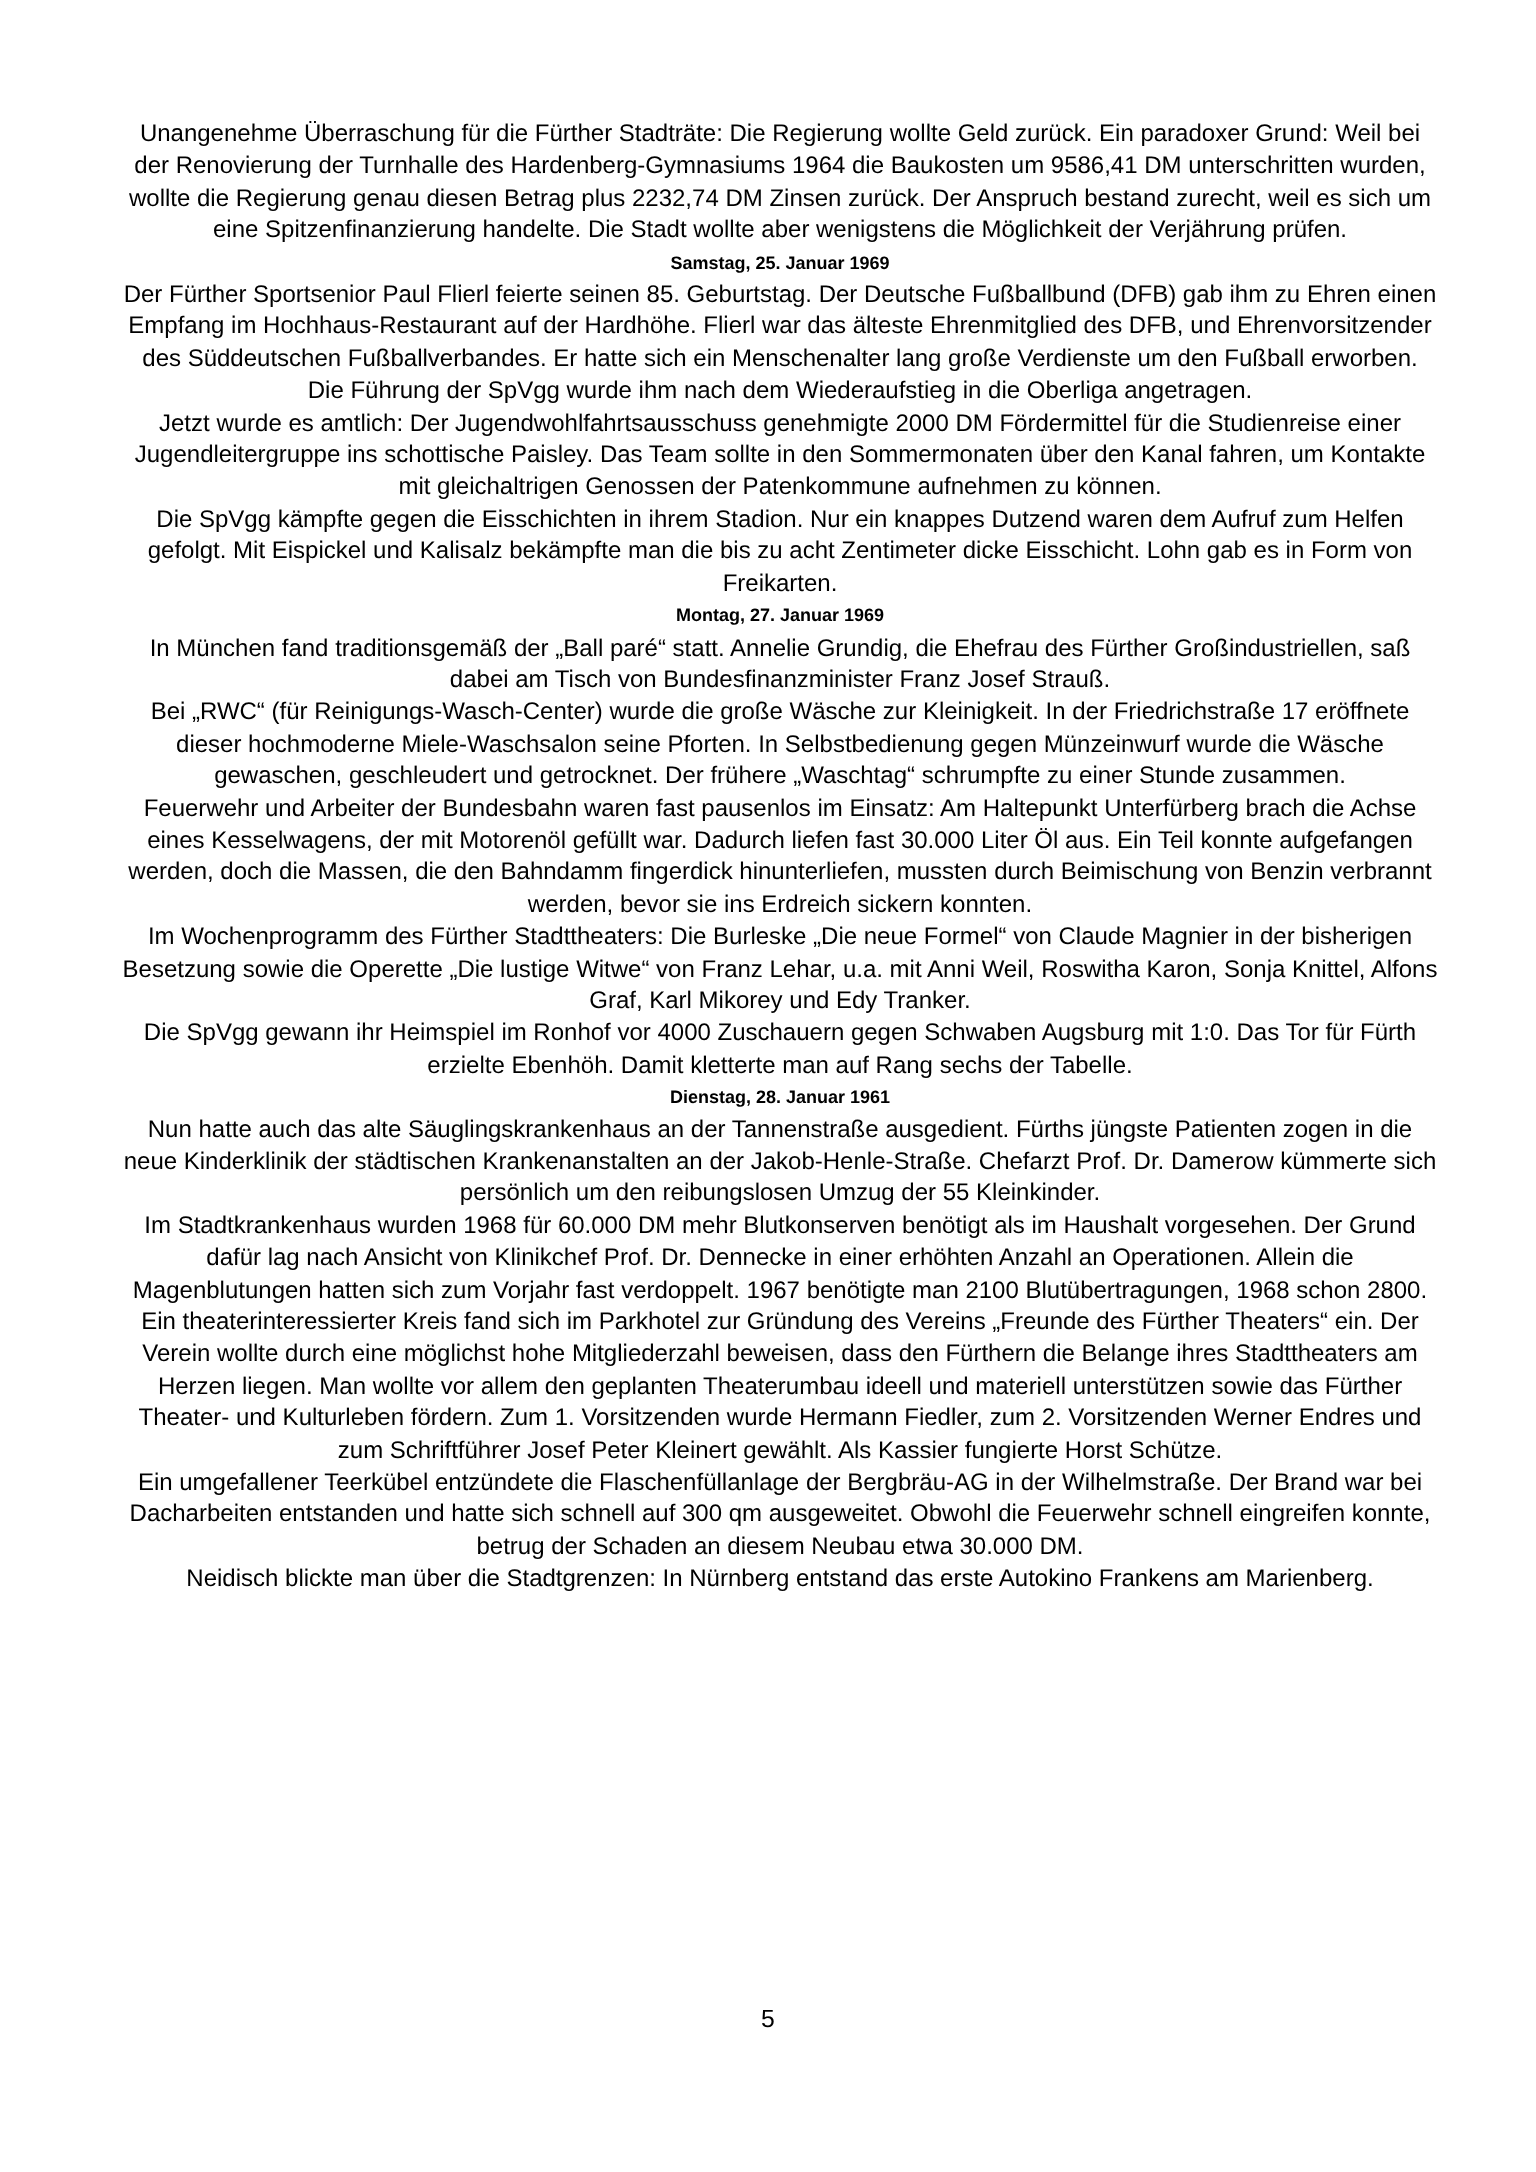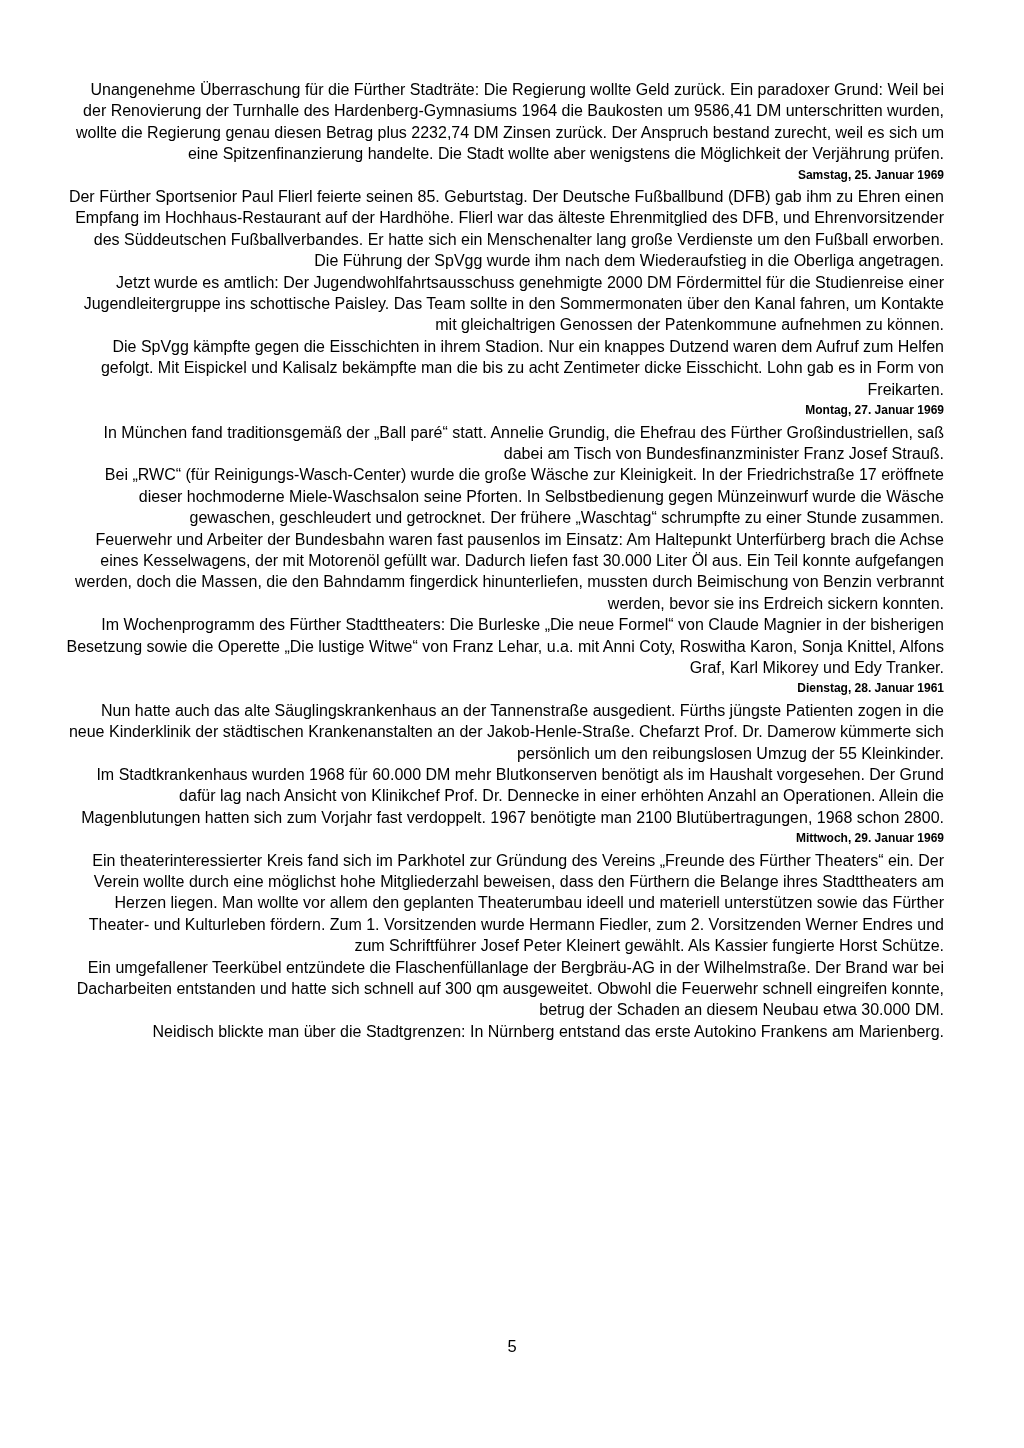--- a/index.html
+++ b/index.html
@@ -17,26 +17,26 @@
   .page {
     position: absolute;
     left: 0; top: 0;
     width: 1024px;
     height: 1448px;
     background: #ffffff;
     overflow: hidden;
   }
   .content {
     position: absolute;
-    left: 66px;
+    left: 81px;
     top: 79px;
     width: 878px;
     font-size: 16px;
     line-height: 21.4px;
-    text-align: right;
+    text-align: center;
   }
   .content p {
     margin: 0;
     padding: 0;
   }
   .heading {
     font-size: 12px;
     font-weight: bold;
     margin: 21.4px 0;
   }
@@ -60,27 +60,27 @@
 
     <p class="heading">Samstag, 25. Januar 1969</p>
     <p>Der Fürther Sportsenior Paul Flierl feierte seinen 85. Geburtstag. Der Deutsche Fußballbund (DFB) gab ihm zu Ehren einen Empfang im Hochhaus-Restaurant auf der Hardhöhe. Flierl war das älteste Ehrenmitglied des DFB, und Ehrenvorsitzender des Süddeutschen Fußballverbandes. Er hatte sich ein Menschenalter lang große Verdienste um den Fußball erworben. Die Führung der SpVgg wurde ihm nach dem Wiederaufstieg in die Oberliga angetragen.</p>
     <p>Jetzt wurde es amtlich: Der Jugendwohlfahrtsausschuss genehmigte 2000 DM Fördermittel für die Studienreise einer Jugendleitergruppe ins schottische Paisley. Das Team sollte in den Sommermonaten über den Kanal fahren, um Kontakte mit gleichaltrigen Genossen der Patenkommune aufnehmen zu können.</p>
     <p>Die SpVgg kämpfte gegen die Eisschichten in ihrem Stadion. Nur ein knappes Dutzend waren dem Aufruf zum Helfen gefolgt. Mit Eispickel und Kalisalz bekämpfte man die bis zu acht Zentimeter dicke Eisschicht. Lohn gab es in Form von Freikarten.</p>
 
     <p class="heading">Montag, 27. Januar 1969</p>
     <p>In München fand traditionsgemäß der „Ball paré“ statt. Annelie Grundig, die Ehefrau des Fürther Großindustriellen, saß dabei am Tisch von Bundesfinanzminister Franz Josef Strauß.</p>
     <p>Bei „RWC“ (für Reinigungs-Wasch-Center) wurde die große Wäsche zur Kleinigkeit. In der Friedrichstraße 17 eröffnete dieser hochmoderne Miele-Waschsalon seine Pforten. In Selbstbedienung gegen Münzeinwurf wurde die Wäsche gewaschen, geschleudert und getrocknet. Der frühere „Waschtag“ schrumpfte zu einer Stunde zusammen.</p>
     <p>Feuerwehr und Arbeiter der Bundesbahn waren fast pausenlos im Einsatz: Am Haltepunkt Unterfürberg brach die Achse eines Kesselwagens, der mit Motorenöl gefüllt war. Dadurch liefen fast 30.000 Liter Öl aus. Ein Teil konnte aufgefangen werden, doch die Massen, die den Bahndamm fingerdick hinunterliefen, mussten durch Beimischung von Benzin verbrannt werden, bevor sie ins Erdreich sickern konnten.</p>
-    <p>Im Wochenprogramm des Fürther Stadttheaters: Die Burleske „Die neue Formel“ von Claude Magnier in der bisherigen Besetzung sowie die Operette „Die lustige Witwe“ von Franz Lehar, u.a. mit Anni Coty, Roswitha Karon, Sonja Knittel, Alfons Graf, Karl Mikorey und Edy Tranker.</p>
+    <p>Im Wochenprogramm des Fürther Stadttheaters: Die Burleske „Die neue Formel“ von Claude Magnier in der bisherigen Besetzung sowie die Operette „Die lustige Witwe“ von Franz Lehar, u.a. mit Anni Weil, Roswitha Karon, Sonja Knittel, Alfons Graf, Karl Mikorey und Edy Tranker.</p>
+    <p>Die SpVgg gewann ihr Heimspiel im Ronhof vor 4000 Zuschauern gegen Schwaben Augsburg mit 1:0. Das Tor für Fürth erzielte Ebenhöh. Damit kletterte man auf Rang sechs der Tabelle.</p>
 
     <p class="heading">Dienstag, 28. Januar 1961</p>
     <p>Nun hatte auch das alte Säuglingskrankenhaus an der Tannenstraße ausgedient. Fürths jüngste Patienten zogen in die neue Kinderklinik der städtischen Krankenanstalten an der Jakob-Henle-Straße. Chefarzt Prof. Dr. Damerow kümmerte sich persönlich um den reibungslosen Umzug der 55 Kleinkinder.</p>
     <p>Im Stadtkrankenhaus wurden 1968 für 60.000 DM mehr Blutkonserven benötigt als im Haushalt vorgesehen. Der Grund dafür lag nach Ansicht von Klinikchef Prof. Dr. Dennecke in einer erhöhten Anzahl an Operationen. Allein die Magenblutungen hatten sich zum Vorjahr fast verdoppelt. 1967 benötigte man 2100 Blutübertragungen, 1968 schon 2800.</p>
 
-    <p class="heading">Mittwoch, 29. Januar 1969</p>
     <p>Ein theaterinteressierter Kreis fand sich im Parkhotel zur Gründung des Vereins „Freunde des Fürther Theaters“ ein. Der Verein wollte durch eine möglichst hohe Mitgliederzahl beweisen, dass den Fürthern die Belange ihres Stadttheaters am Herzen liegen. Man wollte vor allem den geplanten Theaterumbau ideell und materiell unterstützen sowie das Fürther Theater- und Kulturleben fördern. Zum 1. Vorsitzenden wurde Hermann Fiedler, zum 2. Vorsitzenden Werner Endres und zum Schriftführer Josef Peter Kleinert gewählt. Als Kassier fungierte Horst Schütze.</p>
     <p>Ein umgefallener Teerkübel entzündete die Flaschenfüllanlage der Bergbräu-AG in der Wilhelmstraße. Der Brand war bei Dacharbeiten entstanden und hatte sich schnell auf 300 qm ausgeweitet. Obwohl die Feuerwehr schnell eingreifen konnte, betrug der Schaden an diesem Neubau etwa 30.000 DM.</p>
     <p>Neidisch blickte man über die Stadtgrenzen: In Nürnberg entstand das erste Autokino Frankens am Marienberg.</p>
 
   </div>
 
   <div class="footer">5</div>
 </div>
 
 </body></html>

